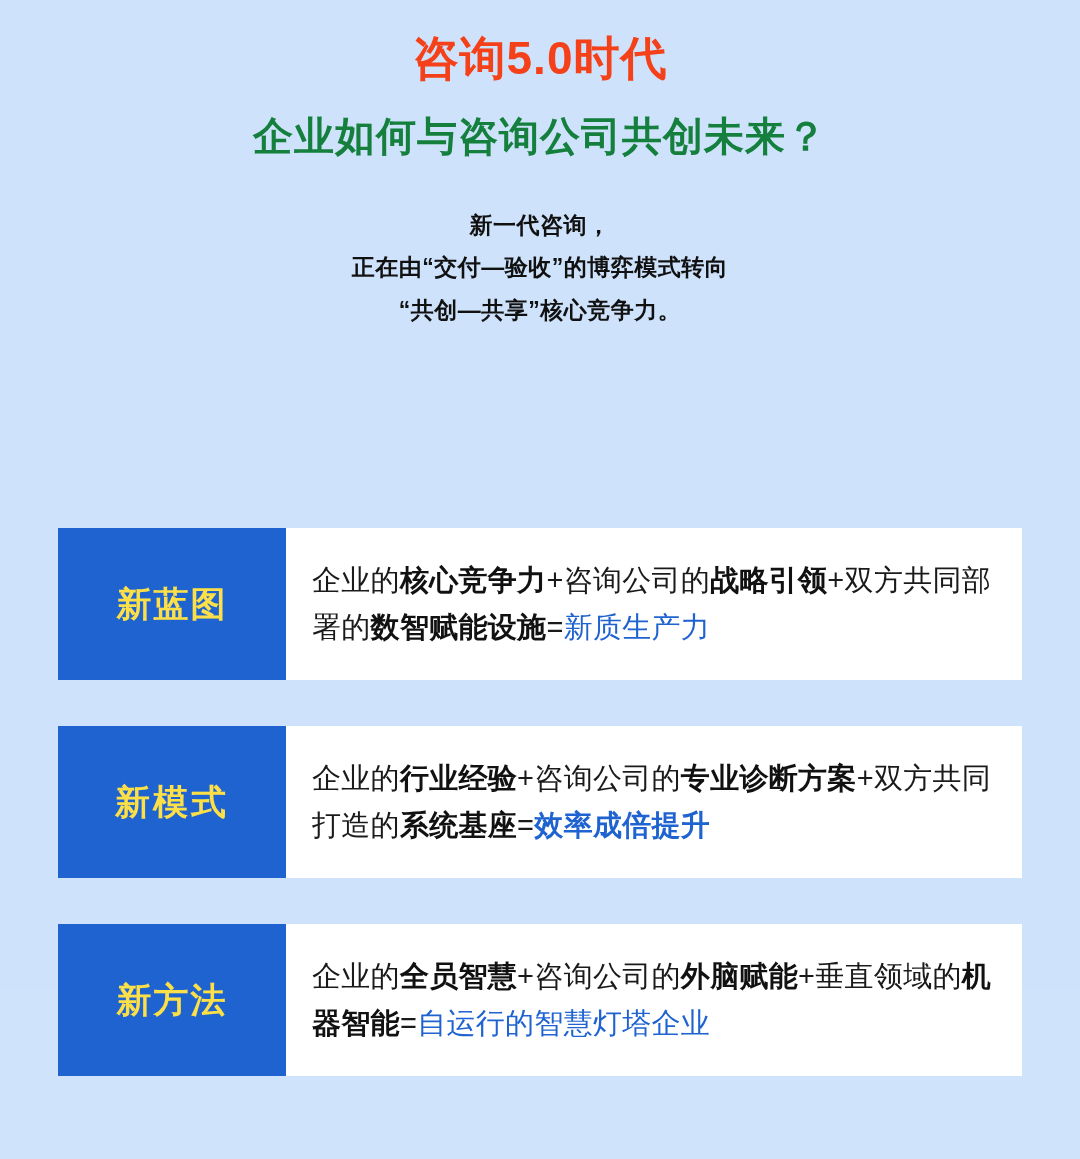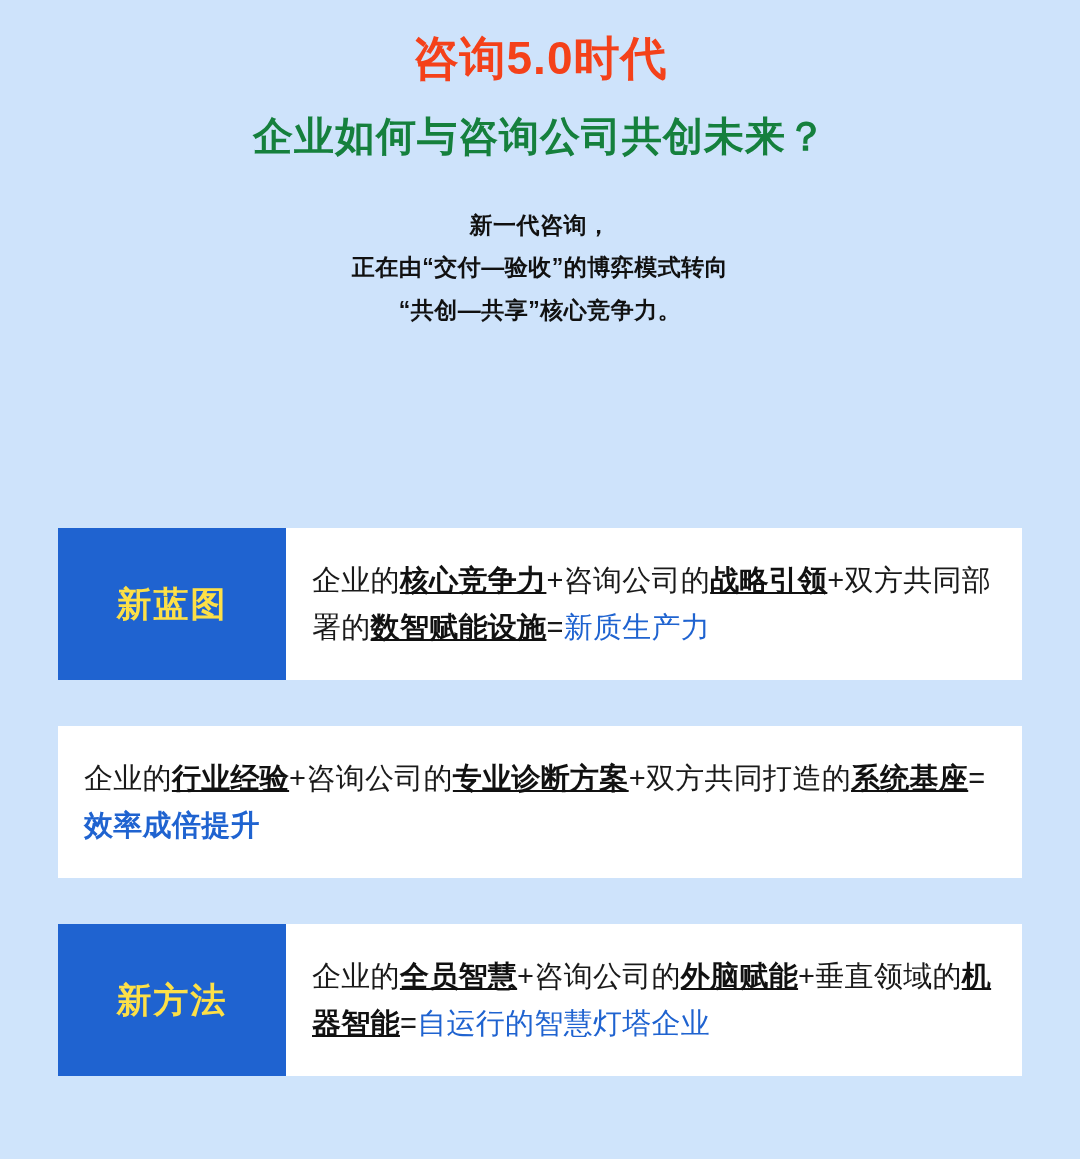--- a/index.html
+++ b/index.html
@@ -89,21 +89,20 @@
   }
   .row-text {
     color: #1a1a1a;
     font-size: 29px;
     line-height: 1.62;
     letter-spacing: 0.3px;
   }
   .row-text b {
     font-weight: bold;
     color: #111111;
-    text-decoration: underline;
   }
   .row-text .accent {
     color: #1f63d0;
   }
   .row-text .accent.bold {
     font-weight: bold;
   }
   .row:nth-child(2) .row-label { letter-spacing: 3px; }
 </style>
 </head>
@@ -122,20 +121,21 @@
   </div>
 
   <div class="rows" id="rows-container">
       <div class="row">
         <div class="row-label">新蓝图</div>
         <div class="row-body">
           <div class="row-text"><span>企业的</span><b>核心竞争力</b><span>+咨询公司的</span><b>战略引领</b><span>+双方共同部署的</span><b>数智赋能设施</b><span>=</span><span class="accent">新质生产力</span></div>
         </div>
       </div>
       <div class="row">
+        <div class="row-label">新模式</div>
         <div class="row-body">
           <div class="row-text"><span>企业的</span><b>行业经验</b><span>+咨询公司的</span><b>专业诊断方案</b><span>+双方共同打造的</span><b>系统基座</b><span>=</span><span class="accent bold">效率成倍提升</span></div>
         </div>
       </div>
       <div class="row">
         <div class="row-label">新方法</div>
         <div class="row-body">
           <div class="row-text"><span>企业的</span><b>全员智慧</b><span>+咨询公司的</span><b>外脑赋能</b><span>+垂直领域的</span><b>机器智能</b><span>=</span><span class="accent">自运行的智慧灯塔企业</span></div>
         </div>
       </div>

